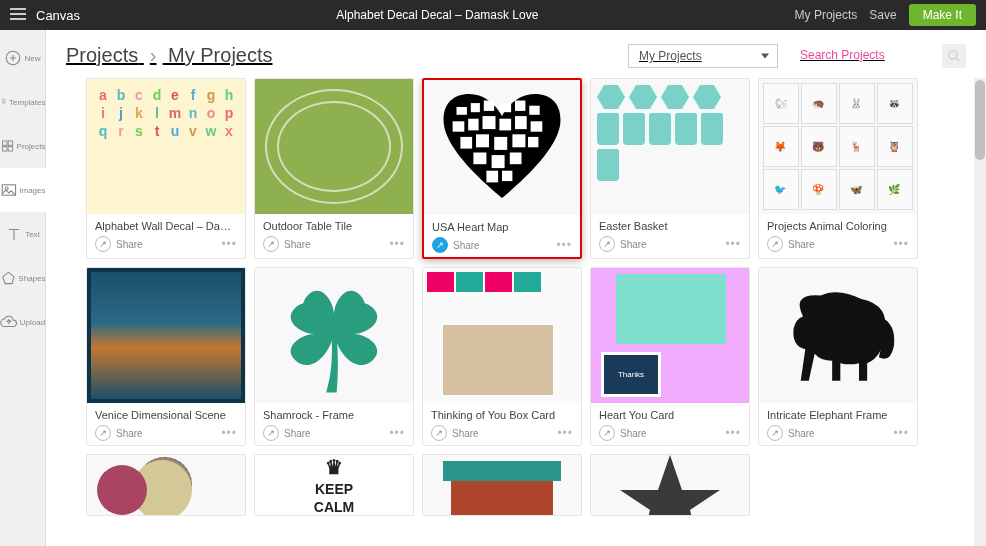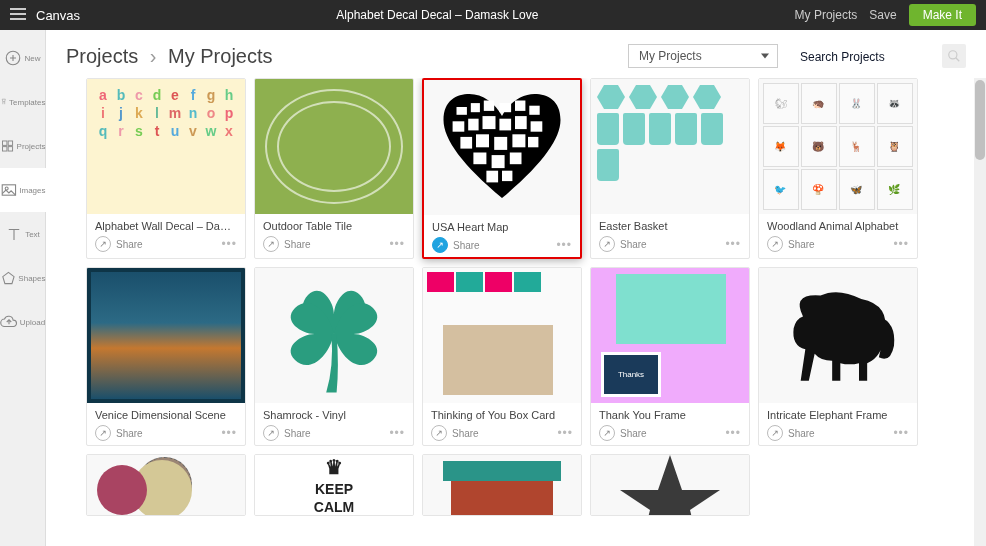--- a/index.html
+++ b/index.html
@@ -15,28 +15,28 @@
 
 .container { display: flex; height: calc(100% - 30px); }
 
 .sidebar { width: 46px; background: #f0f0f0; border-right: 1px solid #ddd; display: flex; flex-direction: column; align-items: center; padding-top: 6px; }
 .sidebar .tool { width: 46px; height: 44px; display: flex; flex-direction: row; align-items: center; justify-content: center; font-size: 8px; color: #888; cursor: pointer; gap: 2px; }
 .sidebar .tool.active { background: #fff; }
 .sidebar .tool svg { width: 18px; height: 18px; stroke: #888; fill: none; stroke-width: 1.5; }
 
 .main { flex: 1; display: flex; flex-direction: column; background: #fff; overflow: hidden; }
 
-.header-row { display: flex; align-items: flex-end; padding: 14px 20px 10px 20px; gap: 12px; }
+.header-row { display: flex; align-items: flex-start; padding: 14px 20px 10px 20px; gap: 12px; text-decoration: underline; }
 .breadcrumb { font-size: 20px; color: #444; flex: 1; }
 .breadcrumb .sep { margin: 0 6px; color: #999; }
 
 .dropdown { border: 1px solid #ccc; padding: 4px 28px 4px 10px; font-size: 12px; color: #555; background: #fff; position: relative; min-width: 150px; cursor: pointer; }
 .dropdown::after { content: ""; position: absolute; right: 8px; top: 50%; width: 0; height: 0; border-left: 4px solid transparent; border-right: 4px solid transparent; border-top: 5px solid #555; transform: translateY(-50%); }
 
-.search { color: #0f172a; font-size: 12px; padding: 4px 10px; min-width: 140px; }
+.search { color: #ec4899; font-size: 12px; padding: 4px 10px; min-width: 140px; }
 .search-btn { width: 24px; height: 24px; background: #eee; border-radius: 2px; display: flex; align-items: center; justify-content: center; }
 
 .grid-wrap { flex: 1; overflow-y: auto; padding: 0 10px 10px 40px; position: relative; }
 .grid { display: grid; grid-template-columns: repeat(5, 160px); gap: 8px 8px; }
 
 .card { background: #fff; border: 1px solid #e5e5e5; border-radius: 2px; overflow: hidden; }
 .card.highlighted { border: 2px solid #e30000; box-shadow: 0 2px 8px rgba(0,0,0,0.3); }
 .card .thumb { height: 135px; background: #f8f8f8; display: flex; align-items: center; justify-content: center; overflow: hidden; }
 .card .info { padding: 6px 8px 4px 8px; }
 .card .title { font-size: 11px; color: #444; white-space: nowrap; overflow: hidden; text-overflow: ellipsis; margin-bottom: 4px; }
@@ -312,21 +312,21 @@
                 <div>🐻</div>
                 <div>🦌</div>
                 <div>🦉</div>
                 <div>🐦</div>
                 <div>🍄</div>
                 <div>🦋</div>
                 <div>🌿</div>
               </div>
             </div>
     <div class="info">
-      <div class="title">Woodland Animal Alphabet</div>
+      <div class="title">Projects Animal Coloring</div>
       <div class="row">
         <div class="share">
           <span class="share-icon ">↗</span>
           <span>Share</span>
         </div>
         <span class="dots">•••</span>
       </div>
     </div>
           </div>
           <div class="card">
@@ -349,21 +349,21 @@
               <div class="th-shamrock"><svg viewBox="0 0 100 100">
                   <g fill="#2a9d7f">
                     <path d="M50 50 C30 45 20 30 30 20 C40 10 50 25 50 35 C50 25 60 10 70 20 C80 30 70 45 50 50"></path>
                     <path d="M50 50 C45 30 30 20 20 30 C10 40 25 50 35 50 C25 50 10 60 20 70 C30 80 45 70 50 50"></path>
                     <path d="M50 50 C55 30 70 20 80 30 C90 40 75 50 65 50 C75 50 90 60 80 70 C70 80 55 70 50 50"></path>
                     <path d="M48 50 Q50 75 44 95 L52 95 Q54 75 52 50 Z"></path>
                   </g>
                 </svg></div>
             </div>
     <div class="info">
-      <div class="title">Shamrock - Vinyl</div>
+      <div class="title">Shamrock - Frame</div>
       <div class="row">
         <div class="share">
           <span class="share-icon ">↗</span>
           <span>Share</span>
         </div>
         <span class="dots">•••</span>
       </div>
     </div>
           </div>
           <div class="card">
@@ -390,21 +390,21 @@
     </div>
           </div>
           <div class="card">
     <div class="thumb">
               <div class="th-thankyou">
                 <div class="env"></div>
                 <div class="card2">Thanks</div>
               </div>
             </div>
     <div class="info">
-      <div class="title">Thank You Frame</div>
+      <div class="title">Heart You Card</div>
       <div class="row">
         <div class="share">
           <span class="share-icon ">↗</span>
           <span>Share</span>
         </div>
         <span class="dots">•••</span>
       </div>
     </div>
           </div>
           <div class="card">

